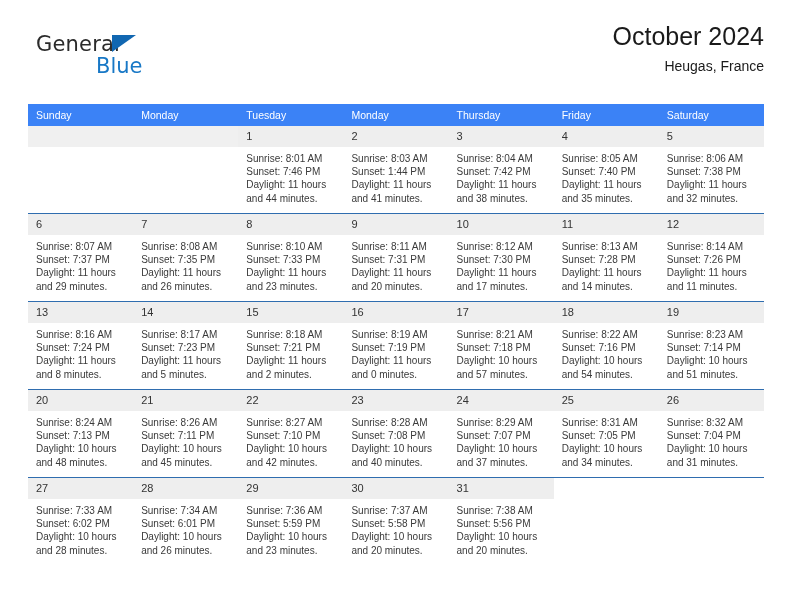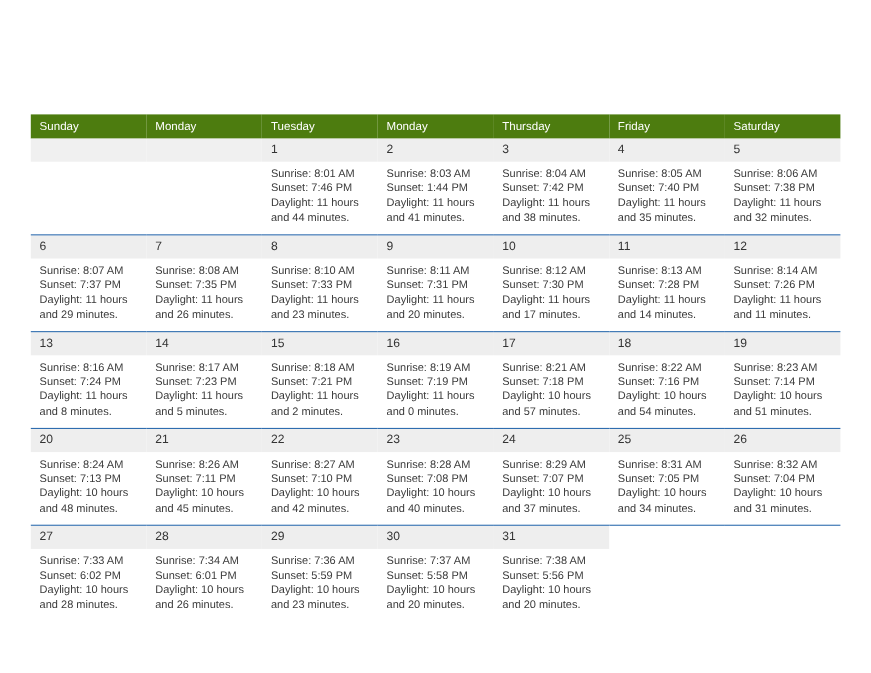--- a/index.html
+++ b/index.html
@@ -85,21 +85,21 @@
   
   .cal {
     position: absolute;
     left: 28px;
     top: 104px;
     width: 736px;
     border-collapse: collapse;
     table-layout: fixed;
   }
   .cal th {
-    background: #4d7c0f;
+    background: #3b82f6;
     color: #ffffff;
     font-size: 10.5px;
     font-weight: normal;
     text-align: left;
     padding: 5px 0 5px 8px;
     height: 11px;
     border: none;
   }
   .cal td {
     vertical-align: top;
@@ -133,20 +133,34 @@
   }
   .info div {
     white-space: nowrap;
   }
 </style>
 </head>
 <body>
 
 <div class="page">
 
+  <div class="top">
+
+    <div class="brand">
+      <span class="brand-general">General</span>
+      <span class="brand-tri"></span>
+      <span class="brand-blue">Blue</span>
+    </div>
+
+    <div class="title-block">
+      <div class="cal-title">October 2024</div>
+      <div class="cal-subtitle">Heugas, France</div>
+    </div>
+
+  </div>
 
   <table class="cal">
     <thead>
       <tr>
         <th>Sunday</th>
         <th>Monday</th>
         <th>Tuesday</th>
         <th>Monday</th>
         <th>Thursday</th>
         <th>Friday</th>

